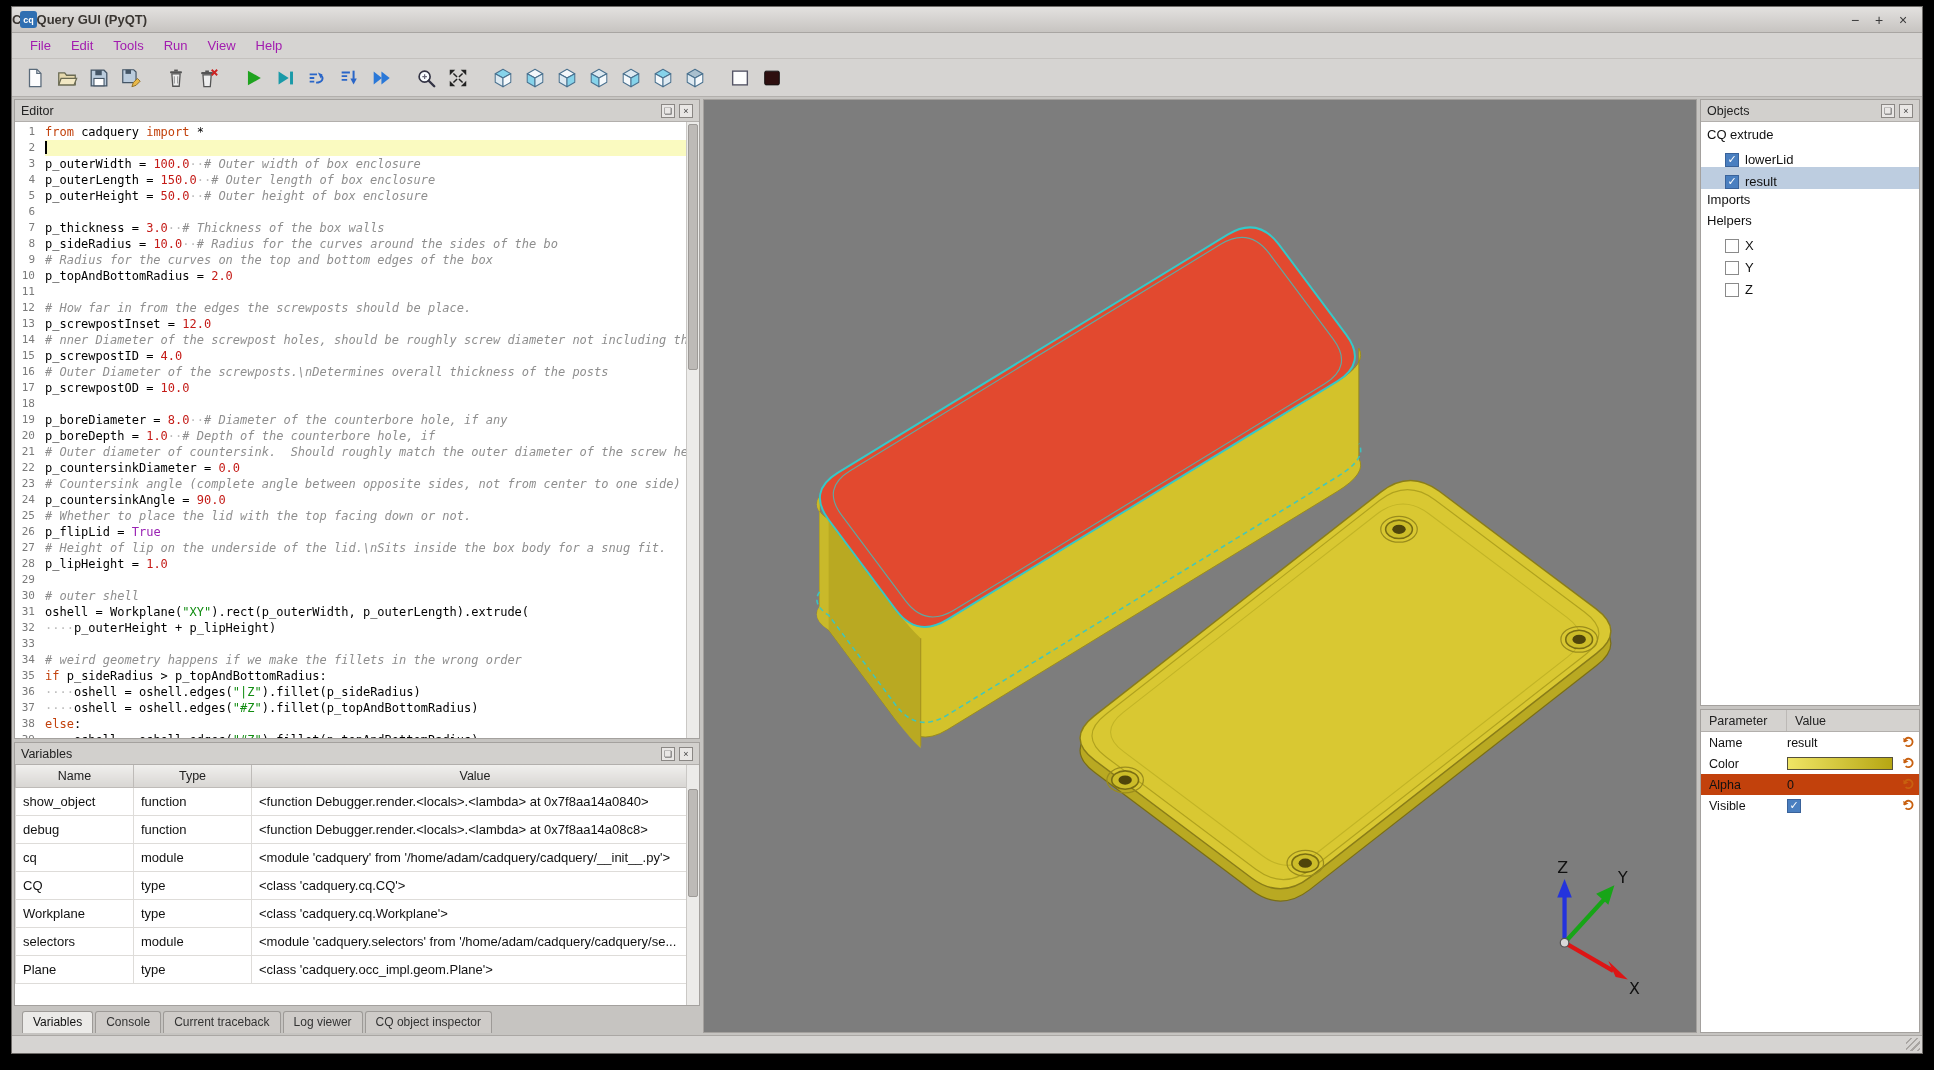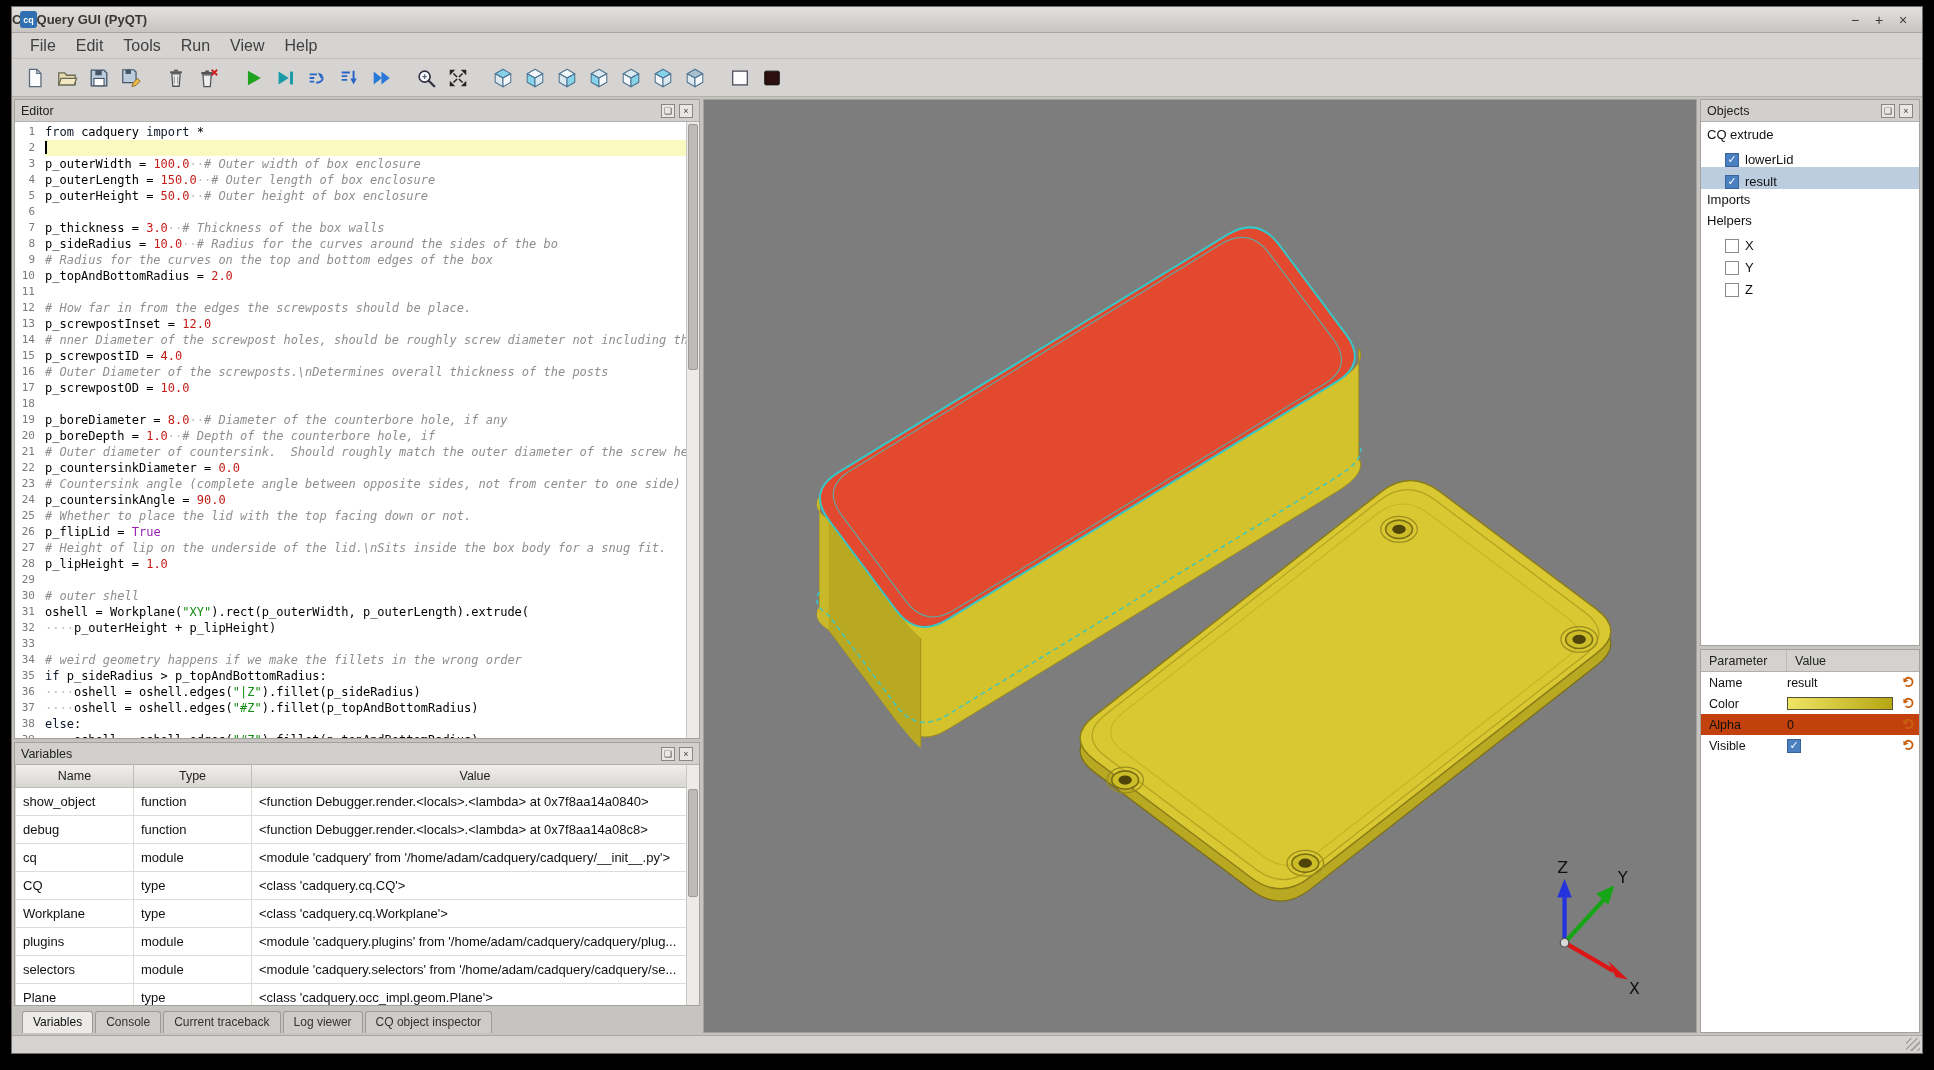--- a/index.html
+++ b/index.html
@@ -4,39 +4,39 @@
 <style>
 *{margin:0;padding:0;box-sizing:border-box}
 html,body{width:1934px;height:1070px;background:#000;font-family:"Liberation Sans",sans-serif;overflow:hidden}
 .window{position:absolute;left:11px;top:6px;width:1912px;height:1048px;background:#d6d4d2;border:1px solid #6e6b68;display:flex;flex-direction:column}
 .titlebar{height:26px;background:linear-gradient(#e3e1df,#c7c4c1);display:flex;align-items:center;position:relative;border-bottom:1px solid #a8a5a2;border-radius:5px 5px 0 0;flex:none}
 .title-text{position:absolute;left:0;right:0;font-weight:bold;font-size:13px;color:#3a3632}
 .app-icon{width:17px;height:17px;margin-left:8px;background:#2f6fb2;border-radius:3px;color:#fff;font-size:9px;font-weight:bold;display:flex;align-items:center;justify-content:center;z-index:1}
 .win-controls{margin-left:auto;display:flex;gap:6px;padding-right:10px;z-index:1}
 .win-btn{width:18px;height:18px;display:flex;align-items:center;justify-content:center;font-size:14px;color:#3a3a3a}
 .menubar{height:26px;background:#d6d4d2;display:flex;align-items:center;padding-left:8px;border-bottom:1px solid #c4c1be;flex:none}
-.menu-item{padding:3px 10px;font-size:16px;color:#404040}
+.menu-item{padding:3px 10px;font-size:13px;color:#a21caf}
 .toolbar{height:38px;background:#d6d4d2;display:flex;align-items:center;padding-left:8px;border-bottom:1px solid #b2afac;flex:none}
 .tb-group{display:flex;gap:3px;margin-right:16px}
 .tb-btn{width:29px;height:29px;display:flex;align-items:center;justify-content:center;border-radius:3px}
 .main{flex:1;display:flex;background:#c6c4c1;padding:2px;gap:3px;overflow:hidden}
 .left-col{width:686px;flex:none;display:flex;flex-direction:column;gap:3px}
 .right-col{width:220px;flex:none;display:flex;flex-direction:column;gap:3px}
 .panel{display:flex;flex-direction:column;background:#fff;border:1px solid #a4a19e;overflow:hidden}
 .panel-header{height:22px;background:#d2d0cd;display:flex;align-items:center;padding:0 6px;font-size:12.5px;color:#222;border-bottom:1px solid #b2afac;flex:none}
 .panel-btns{margin-left:auto;display:flex;gap:4px}
 .ph-btn{width:14px;height:14px;border:1px solid #8a8784;background:#e9e7e5;font-size:9px;line-height:12px;text-align:center;color:#444}
 .editor-panel{flex:1}
 .editor-body{flex:1;position:relative;background:#fff;overflow:hidden;font-family:"DejaVu Sans Mono",monospace;font-size:12px;padding-top:2px}
 .ed-line{display:flex;height:16px;line-height:16px;white-space:pre}
 .ed-num{width:30px;flex:none;text-align:right;padding-right:10px;color:#7a7a7a;font-size:11px}
 .ed-code{flex:1;overflow:hidden}
 .ed-line.current .ed-code{background:#fafac0}
 .cursor{display:inline-block;width:1.5px;height:13px;background:#000;vertical-align:-2px}
-.tk-kw{color:#0f172a}.tk-kw2{color:#9a23b4}.tk-num{color:#c41a16}
+.tk-kw{color:#c2410c}.tk-kw2{color:#9a23b4}.tk-num{color:#c41a16}
 .tk-com{color:#8e8e8e;font-style:italic}.tk-str{color:#108c10}.tk-ws{color:#bbb}.tk-t{color:#000}
 .scrollbar-v{position:absolute;right:0;top:0;bottom:0;width:13px;background:#ecebe9;border-left:1px solid #cac8c5}
 .scroll-thumb{position:absolute;left:1px;right:1px;background:#bdbab7;border:1px solid #9d9a97;border-radius:2px}
 .variables-panel{height:264px;flex:none}
 .vars-wrap{flex:1;position:relative;overflow:hidden}
 .vars-table{width:100%;border-collapse:collapse;font-size:13px;background:#fff;table-layout:fixed}
 .vars-table th{background:linear-gradient(#f0efed,#d8d6d3);border:1px solid #bebbb8;border-top:none;font-weight:normal;height:22px;font-size:12.5px;color:#222}
 .vars-table td{border:1px solid #dedcd9;height:28px;padding:0 7px;white-space:nowrap;overflow:hidden;color:#111}
 .tabs-row{height:24px;flex:none;display:flex;align-items:flex-end;padding-left:8px;gap:2px}
 .tab{padding:3px 10px 4px;font-size:12px;background:#cecbc8;border:1px solid #9d9a97;border-bottom:none;color:#333;border-radius:3px 3px 0 0}
@@ -44,21 +44,21 @@
 .viewport{flex:1;position:relative;border:1px solid #a4a19e;overflow:hidden}
 .vp-svg{position:absolute;inset:0;width:100%;height:100%}
 .objects-panel{flex:1}
 .tree{padding-top:2px;font-size:13px;color:#111}
 .tree-group-label{padding:3px 0 3px 6px;height:21px}
 .tree-item{display:flex;align-items:flex-end;height:22px;padding-left:24px;gap:6px}
 .tree-item.selected{background:#bdcde0}
 .cb{width:14px;height:14px;border:1px solid #8a8a8a;background:#fff;flex:none;position:relative}
 .cb.checked{background:#4a7fc0;border-color:#39629a}
 .cb.checked::after{content:"✓";color:#fff;font-size:11px;position:absolute;left:1.5px;top:-1px}
-.params-panel{height:384px;flex:none}
+.params-panel{height:324px;flex:none}
 .param-header{display:flex;height:22px;background:#d4d2cf;border-bottom:1px solid #b2afac;font-size:12.5px;align-items:center;flex:none;color:#222}
 .param-header .c1{width:86px;padding-left:8px;border-right:1px solid #bcb9b6;height:100%;display:flex;align-items:center}
 .param-header .c2{padding-left:8px}
 .param-row{display:flex;align-items:center;height:21px;font-size:12.5px;position:relative;color:#111}
 .param-row.selected{background:#c2410c}
 .param-row .c1{width:86px;padding-left:8px;flex:none}
 .param-row .val{flex:1;display:flex;align-items:center;padding-right:22px;overflow:hidden}
 .reset-icon{position:absolute;right:4px;top:3px;width:14px;height:14px}
 .swatch{width:106px;height:13px;border:1px solid #55503a}
 .statusbar{height:18px;background:#d6d4d2;border-top:1px solid #aaa7a4;position:relative;flex:none}
@@ -363,25 +363,20 @@
                   <td>CQ</td>
                   <td>type</td>
                   <td>&lt;class 'cadquery.cq.CQ'&gt;</td>
                 </tr>
                 <tr>
                   <td>Workplane</td>
                   <td>type</td>
                   <td>&lt;class 'cadquery.cq.Workplane'&gt;</td>
                 </tr>
                 <tr>
-                  <td>plugins</td>
-                  <td>module</td>
-                  <td>&lt;module 'cadquery.plugins' from '/home/adam/cadquery/cadquery/plug...</td>
-                </tr>
-                <tr>
                   <td>selectors</td>
                   <td>module</td>
                   <td>&lt;module 'cadquery.selectors' from '/home/adam/cadquery/cadquery/se...</td>
                 </tr>
                 <tr>
                   <td>Plane</td>
                   <td>type</td>
                   <td>&lt;class 'cadquery.occ_impl.geom.Plane'&gt;</td>
                 </tr>
               </tbody>

